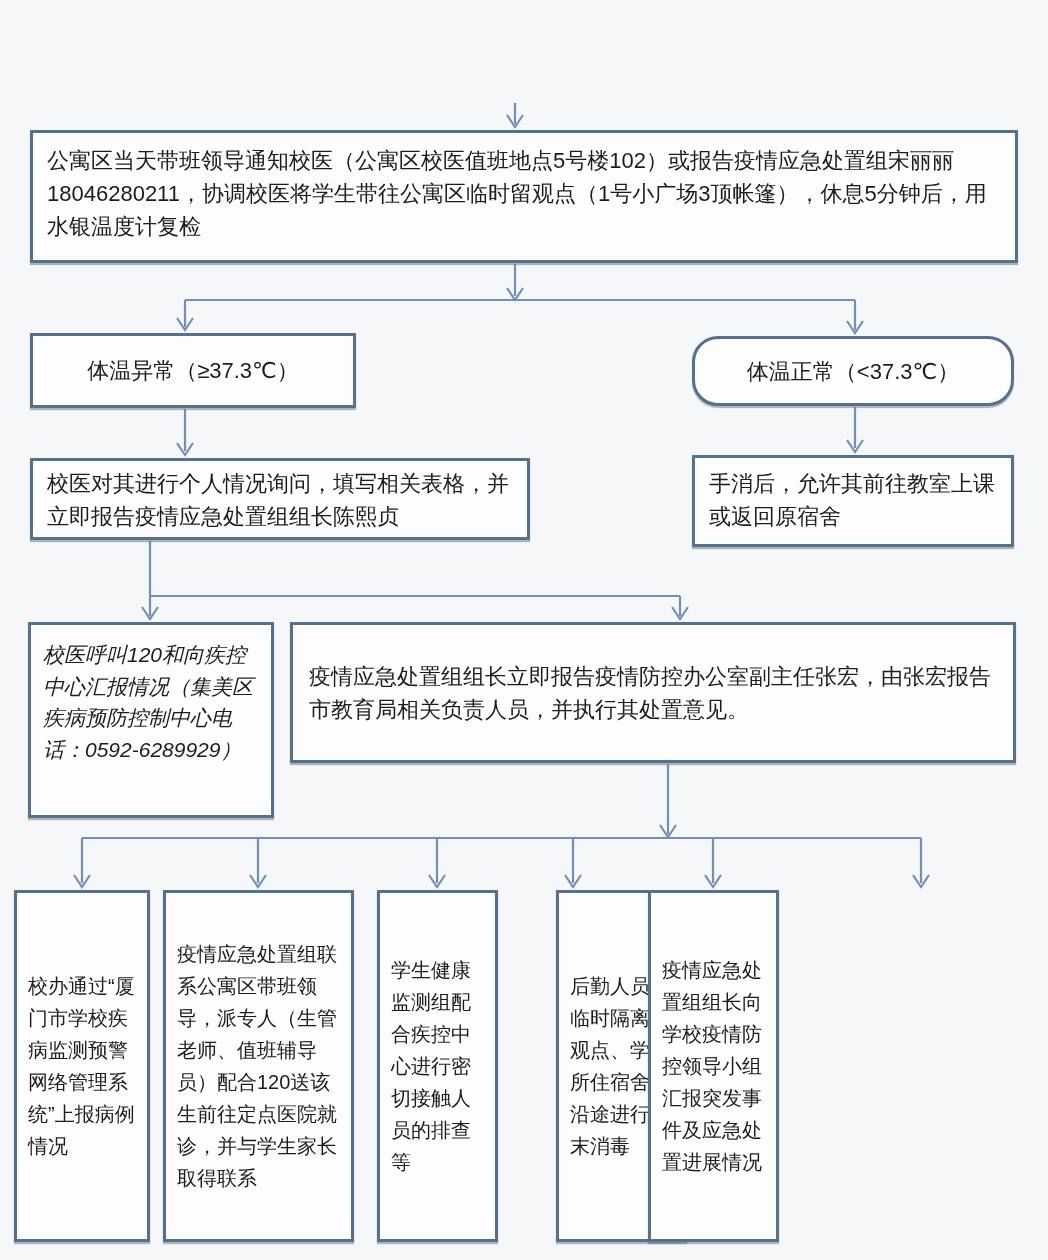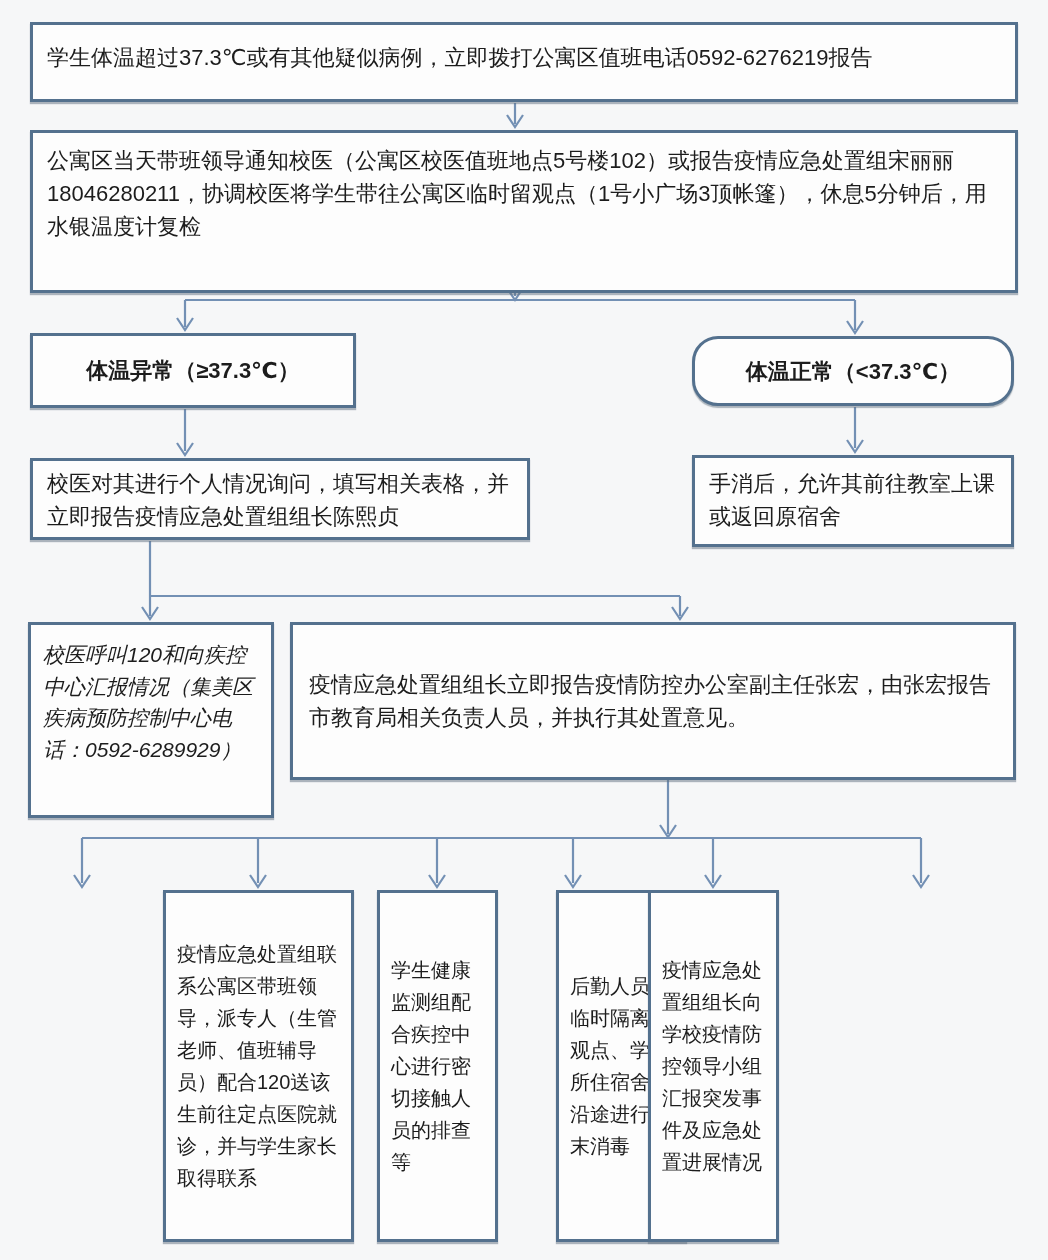--- a/index.html
+++ b/index.html
@@ -19,30 +19,30 @@
   svg.connectors{position:absolute;left:0;top:0;width:1048px;height:1260px;}
   svg.connectors path{stroke:var(--arrow);stroke-width:2.2;fill:none;}
   .box{
     position:absolute;box-sizing:border-box;
     background:var(--box-bg);
     border:3px solid var(--box-border);
     box-shadow:0 2px 1px rgba(96,112,128,.5);
     font-size:22px;line-height:1.5;color:var(--text);
     padding:12px 14px;
   }
-  .ctr{display:flex;align-items:center;justify-content:center;text-align:right;padding:16px 10px;font-weight:bold;}
+  .ctr{display:flex;align-items:center;justify-content:center;text-align:right;padding:16px 10px;}
   .vctr{display:flex;align-items:center;}
   .b1{left:30px;top:22px;width:988px;height:80px;padding:16px 14px 0;}
-  .b2{left:30px;top:130px;width:988px;height:163px;padding:11px 14px 16px;}
+  .b2{left:30px;top:130px;width:988px;height:133px;padding:11px 14px 16px;}
   .b3{left:30px;top:333px;width:326px;height:75px;}
   .b4{left:692px;top:336px;width:322px;height:70px;border-radius:26px;}
   .b5{left:30px;top:458px;width:500px;height:82px;padding:6px 14px 0;}
   .b6{left:692px;top:455px;width:322px;height:92px;padding:9px 14px 12px;}
   .b7{left:28px;top:622px;width:246px;height:196px;padding:14px 12px 0;font-size:21px;font-style:italic;}
-  .b8{left:290px;top:622px;width:726px;height:158px;padding:13px 16px;}
+  .b8{left:290px;top:622px;width:726px;height:141px;padding:13px 16px;}
   .col{top:890px;height:352px;font-size:20px;line-height:1.6;padding:0 11px;display:flex;align-items:center;}
   .b9{left:14px;width:136px;}
   .b10{left:163px;width:191px;}
   .b11{left:377px;width:121px;}
   .b12{left:508px;width:131px;margin-left:48px;}
   .b13{left:648px;width:131px;}
   .b14{left:808px;width:226px;}
 </style>
 </head>
 <body>
@@ -91,34 +91,34 @@
       <path d="M429 875 L437 887 L445 875"></path>
       <path d="M573 838 V883"></path>
       <path d="M565 875 L573 887 L581 875"></path>
       <path d="M713 838 V883"></path>
       <path d="M705 875 L713 887 L721 875"></path>
       <path d="M921 838 V883"></path>
       <path d="M913 875 L921 887 L929 875"></path>
     </g>
   </svg>
 
-  <div class="box b1">学生体温超过37.3℃或有其他疑似病例，立即拨打公寓区值班电话0592-6276219报告</div>
 
   <div class="box b2">公寓区当天带班领导通知校医（公寓区校医值班地点5号楼102）或报告疫情应急处置组宋丽丽18046280211，协调校医将学生带往公寓区临时留观点（1号小广场3顶帐篷），休息5分钟后，用水银温度计复检</div>
 
   <div class="box b3 ctr">体温异常（≥37.3℃）</div>
 
   <div class="box b4 ctr">体温正常（&lt;37.3℃）</div>
 
   <div class="box b5">校医对其进行个人情况询问，填写相关表格，并立即报告疫情应急处置组组长陈熙贞</div>
 
   <div class="box b6">手消后，允许其前往教室上课或返回原宿舍</div>
 
   <div class="box b7">校医呼叫120和向疾控中心汇报情况（集美区疾病预防控制中心电话：0592-6289929）</div>
 
   <div class="box b8 vctr">疫情应急处置组组长立即报告疫情防控办公室副主任张宏，由张宏报告市教育局相关负责人员，并执行其处置意见。</div>
 
+  <div class="box col b9">校办通过“厦门市学校疾病监测预警网络管理系统”上报病例情况</div>
   <div class="box col b10">疫情应急处置组联系公寓区带班领导，派专人（生管老师、值班辅导员）配合120送该生前往定点医院就诊，并与学生家长取得联系</div>
   <div class="box col b11">学生健康监测组配合疾控中心进行密切接触人员的排查等</div>
   <div class="box col b12">后勤人员对临时隔离留观点、学生所住宿舍及沿途进行终末消毒</div>
   <div class="box col b13">疫情应急处置组组长向学校疫情防控领导小组汇报突发事件及应急处置进展情况</div>
 
 </div>
 
 </body></html>

